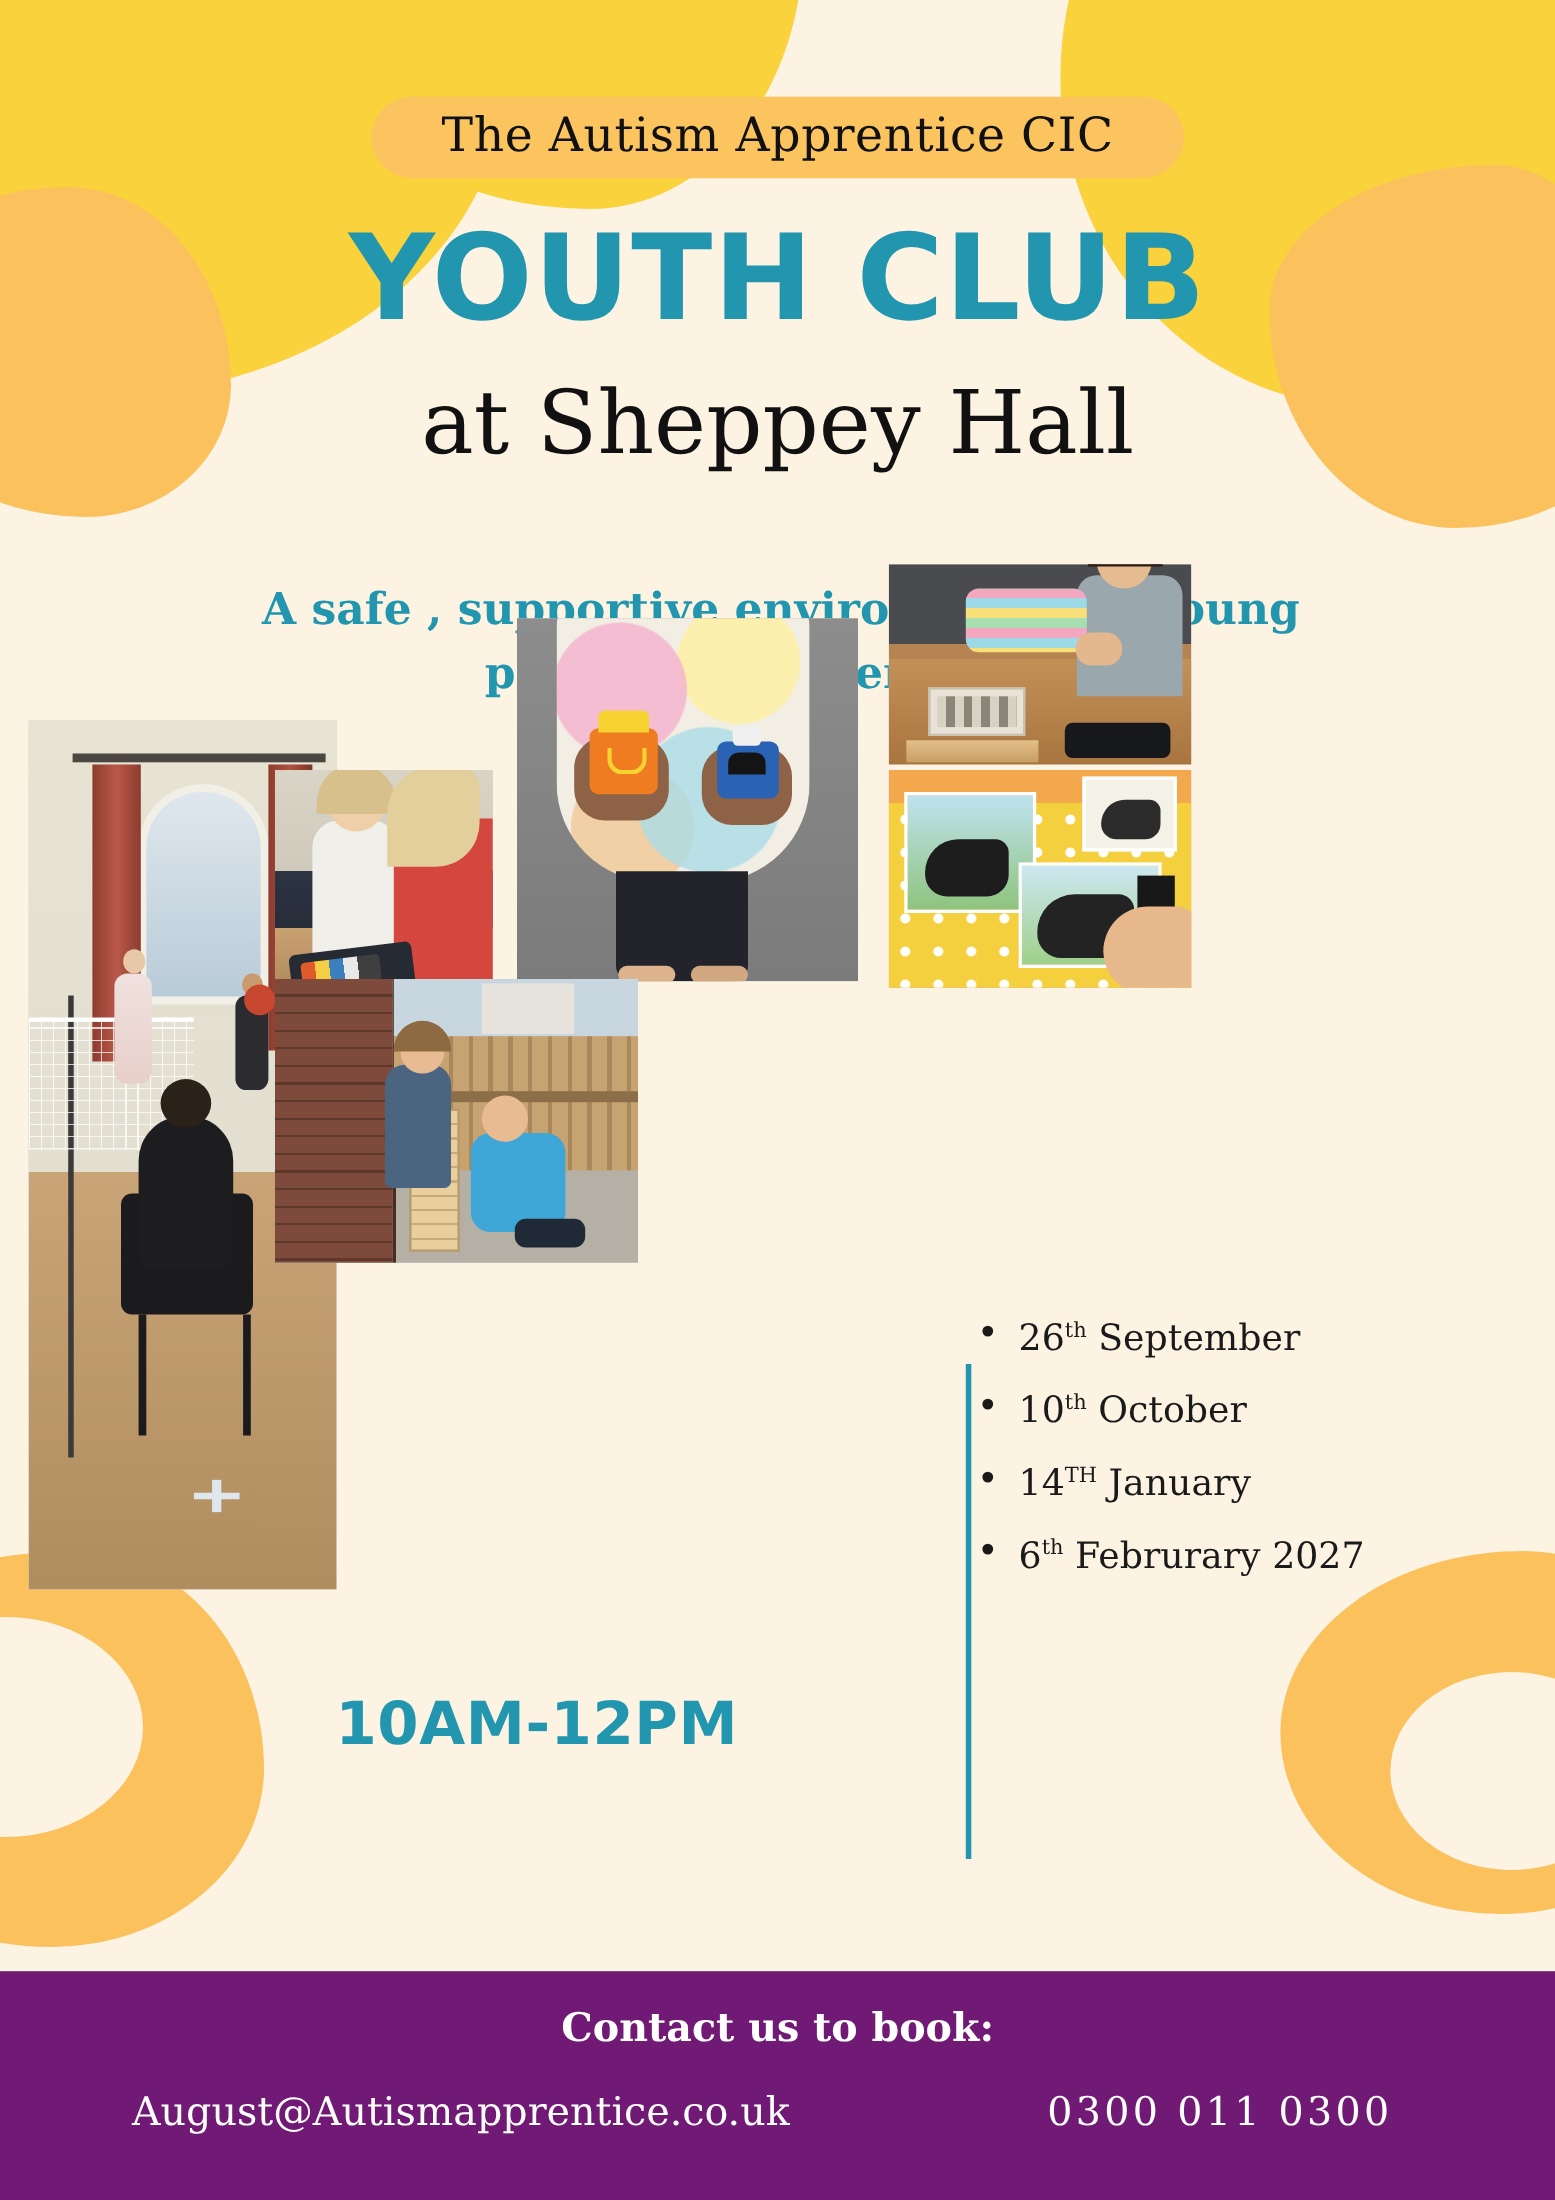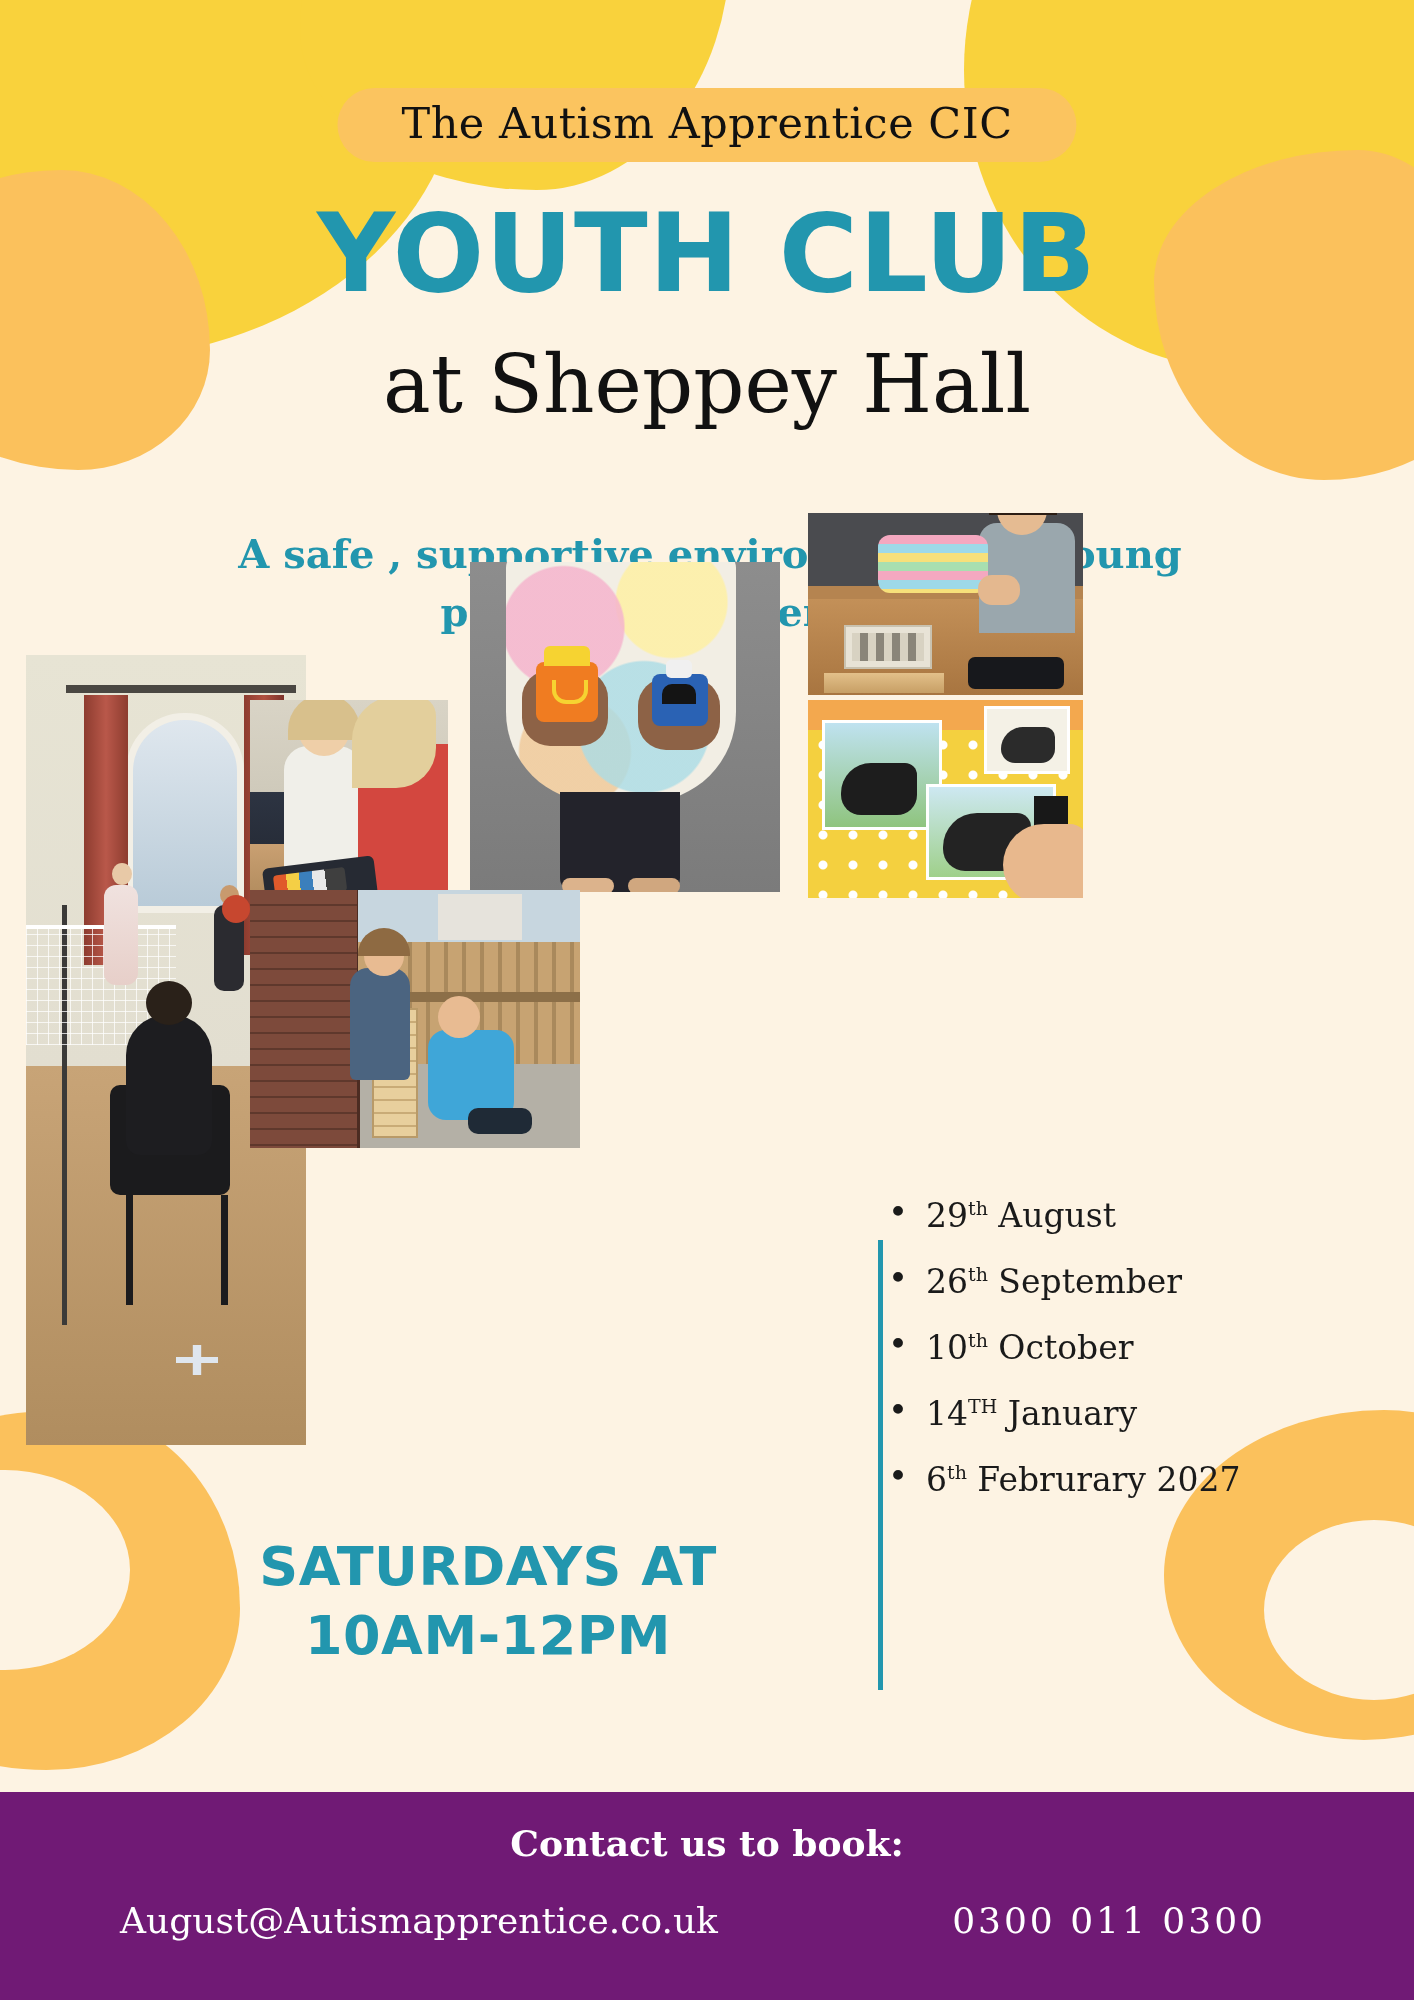--- a/index.html
+++ b/index.html
@@ -385,30 +385,28 @@
     <div class="jg-fence"></div>
     <div class="jg-fence-rail"></div>
     <div class="jg-tower"></div>
     <div class="jg-boy1"></div>
     <div class="jg-boy2"></div>
   </div>
 
   <div class="dates-rule"></div>
   <div class="dates-wrap">
     <ul class="dates-list">
-      <li><span>29</span><sup>th</sup><span> August</span></li>
       <li><span>26</span><sup>th</sup><span> September</span></li>
       <li><span>10</span><sup>th</sup><span> October</span></li>
       <li><span>14</span><sup>TH</sup><span> January</span></li>
       <li><span>6</span><sup>th</sup><span> Februrary 2027</span></li>
     </ul>
   </div>
 
   <div class="saturdays">
-    <div>SATURDAYS AT</div>
     <div>10AM-12PM</div>
   </div>
 
 </div>
 
 <div class="footer">
   <div class="footer-title">Contact us to book:</div>
   <div class="footer-email">August@Autismapprentice.co.uk</div>
   <div class="footer-phone">0300 011 0300</div>
 </div>

